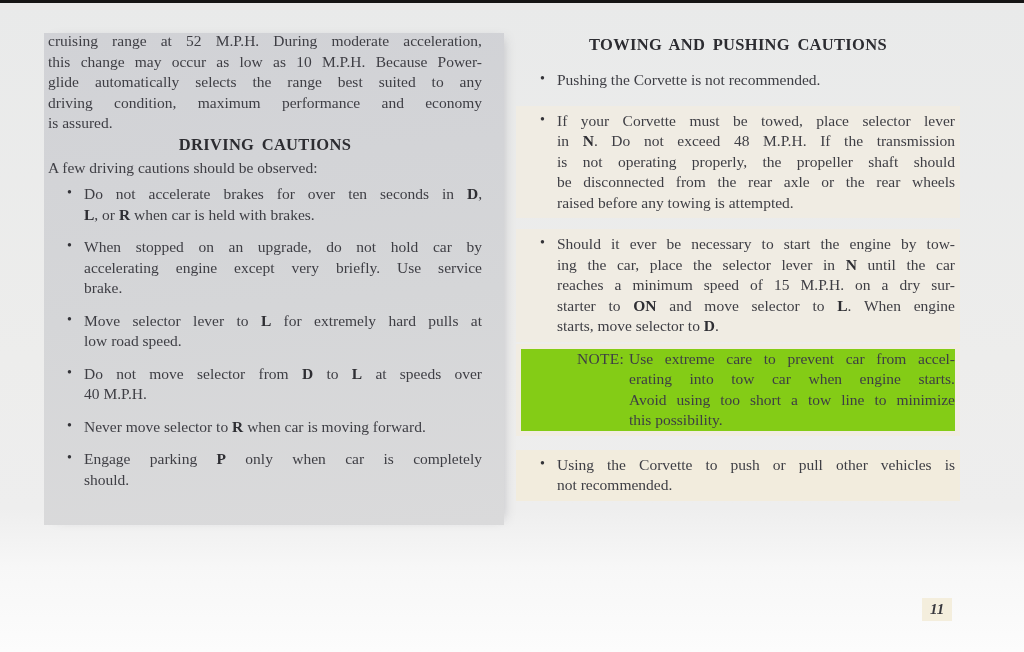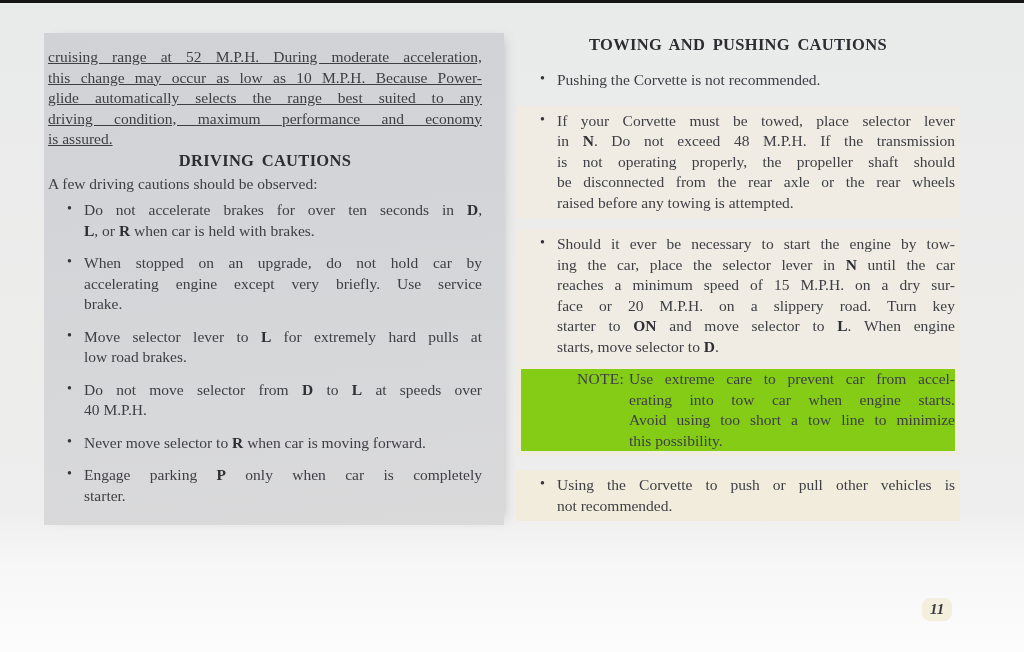--- a/index.html
+++ b/index.html
@@ -47,21 +47,21 @@
   .block.note .note-label {
     position: absolute; left: 56px; top: 0;
     letter-spacing: 0.3px;
   }
 
   .line { text-align: justify; text-align-last: justify; }
   .line.last { text-align: justify; text-align-last: left; }
   .b { font-weight: 700; color: #2e2e33; }
 
   
-  #left-col .block:nth-child(1) { margin-top: 16px; text-decoration: underline; }
+  #left-col .block:nth-child(1) { margin-top: 0; }
   #left-col .block:nth-child(2) { }
   #left-col .block:nth-child(3) { margin-top: 3px; }
   #left-col .block:nth-child(4) { margin-top: 6px; }
   #left-col .block:nth-child(n+5) { margin-top: 12px; }
 
   
   #right-col .block:nth-child(1) { margin-top: 3px; }
   #right-col .block:nth-child(2) { margin-top: 15px; }
   #right-col .block:nth-child(3) { margin-top: 20px; }
   #right-col .block:nth-child(4) { margin-top: 21px; }
@@ -73,21 +73,20 @@
   #right-col .block:nth-child(4) { background: #f0ece3; box-shadow: 0 0 0 5px #f0ece3; }
   #right-col .block:nth-child(5) { background: #84cc16; box-shadow: 0 0 0 5px #f1ece2; }
   #right-col .block:nth-child(6) { background: #f2ecdd; box-shadow: 0 0 0 5px #f2ecdd; }
 
   .page-number {
     position: absolute; left: 922px; top: 598px;
     background: #f4eedd;
     padding: 3px 8px;
     font-style: italic; font-weight: 700; font-size: 15px;
     color: #38383e;
-    border-radius: 8px;
   }
 </style>
 </head>
 <body>
 
 <div class="page">
   <div class="top-edge"></div>
   <div class="scan-tint"></div>
 
   <div class="col" id="left-col">
@@ -109,35 +108,35 @@
       </div>
       <div class="block bullet">
         <span class="marker">•</span>
         <div class="line"><span>When stopped on an upgrade, do not hold car by</span></div>
         <div class="line"><span>accelerating engine except very briefly. Use service</span></div>
         <div class="line last"><span>brake.</span></div>
       </div>
       <div class="block bullet">
         <span class="marker">•</span>
         <div class="line"><span>Move selector lever to </span><span class="b">L</span><span> for extremely hard pulls at</span></div>
-        <div class="line last"><span>low road brakes.</span></div>
+        <div class="line last"><span>low road speed.</span></div>
       </div>
       <div class="block bullet">
         <span class="marker">•</span>
         <div class="line"><span>Do not move selector from </span><span class="b">D</span><span> to </span><span class="b">L</span><span> at speeds over</span></div>
         <div class="line last"><span>40 M.P.H.</span></div>
       </div>
       <div class="block bullet">
         <span class="marker">•</span>
         <div class="line last"><span>Never move selector to </span><span class="b">R</span><span> when car is moving forward.</span></div>
       </div>
       <div class="block bullet">
         <span class="marker">•</span>
         <div class="line"><span>Engage parking </span><span class="b">P</span><span> only when car is completely</span></div>
-        <div class="line last"><span>starter.</span></div>
+        <div class="line last"><span>should.</span></div>
       </div>
     </div>
   <div class="col" id="right-col">
       <div class="block heading">TOWING AND PUSHING CAUTIONS</div>
       <div class="block bullet">
         <span class="marker">•</span>
         <div class="line last"><span>Pushing the Corvette is not recommended.</span></div>
       </div>
       <div class="block bullet">
         <span class="marker">•</span>
@@ -145,21 +144,20 @@
         <div class="line"><span>in </span><span class="b">N</span><span>. Do not exceed 48 M.P.H. If the transmission</span></div>
         <div class="line"><span>is not operating properly, the propeller shaft should</span></div>
         <div class="line"><span>be disconnected from the rear axle or the rear wheels</span></div>
         <div class="line last"><span>raised before any towing is attempted.</span></div>
       </div>
       <div class="block bullet">
         <span class="marker">•</span>
         <div class="line"><span>Should it ever be necessary to start the engine by tow-</span></div>
         <div class="line"><span>ing the car, place the selector lever in </span><span class="b">N</span><span> until the car</span></div>
         <div class="line"><span>reaches a minimum speed of 15 M.P.H. on a dry sur-</span></div>
-        <div class="line"><span>face or 20 M.P.H. on a slippery road. Turn key</span></div>
         <div class="line"><span>starter to </span><span class="b">ON</span><span> and move selector to </span><span class="b">L</span><span>. When engine</span></div>
         <div class="line last"><span>starts, move selector to </span><span class="b">D</span><span>.</span></div>
       </div>
       <div class="block note">
         <span class="note-label">NOTE:</span>
         <div class="line"><span>Use extreme care to prevent car from accel-</span></div>
         <div class="line"><span>erating into tow car when engine starts.</span></div>
         <div class="line"><span>Avoid using too short a tow line to minimize</span></div>
         <div class="line last"><span>this possibility.</span></div>
       </div>

